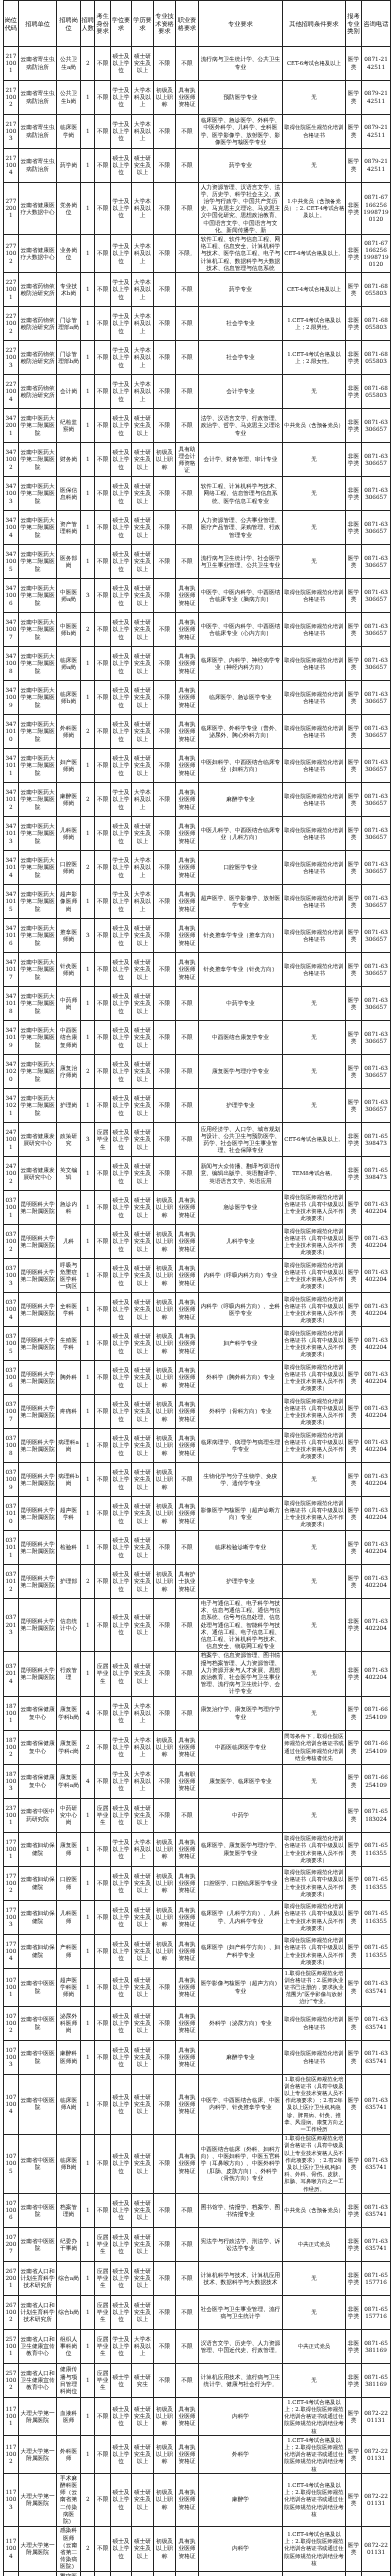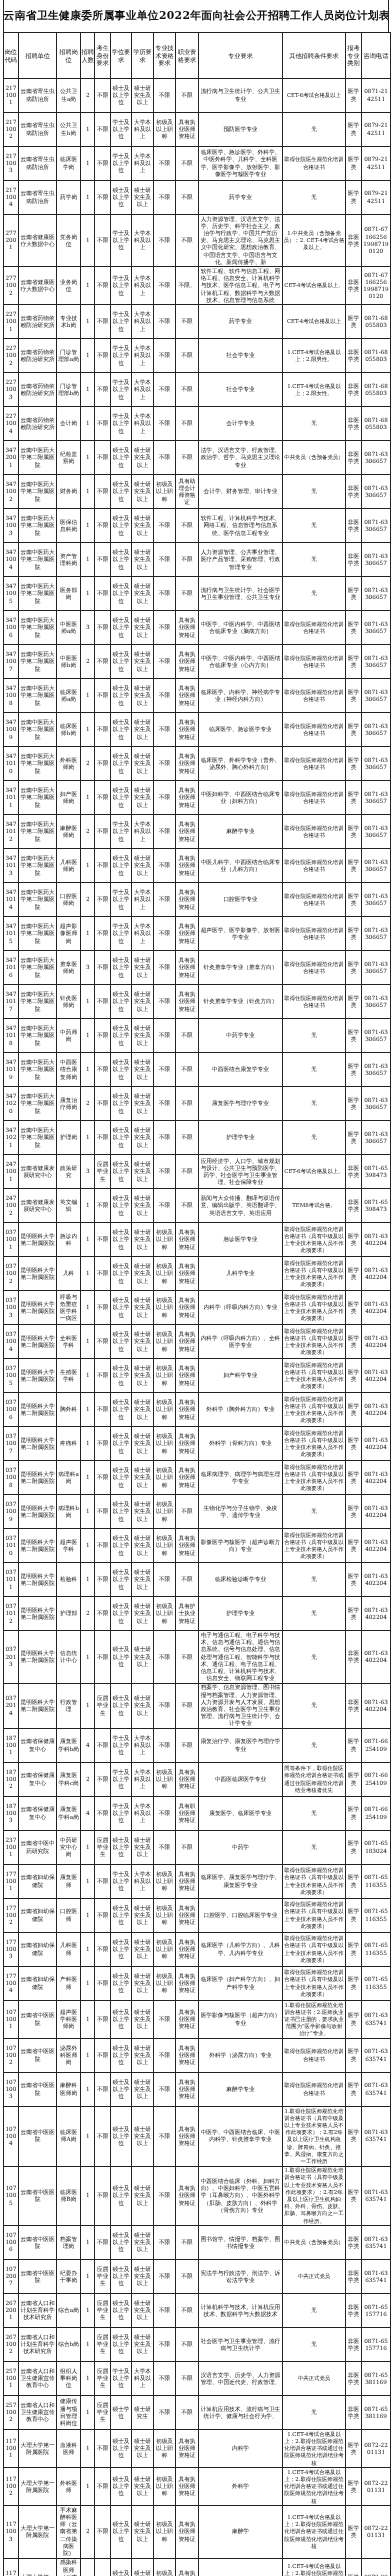--- a/index.html
+++ b/index.html
@@ -10,21 +10,20 @@
   th,td{border:0.5px solid #222;font-size:5.7px;line-height:7.2px;text-align:center;vertical-align:middle;padding:0.5px 0.5px;word-break:break-all;overflow:hidden;font-weight:normal;}
   th{font-size:6.2px;line-height:7.7px;height:44px;}
   td.major{text-align:center;}
   td.other{font-size:5.4px;}
   tr.row td{height:32px;}
 </style>
 </head>
 <body>
 
 <div class="page">
-  <div class="title">云南省卫生健康委所属事业单位2022年面向社会公开招聘工作人员岗位计划表</div>
   <table>
     <colgroup>
       <col style="width:15.5px">
         <col style="width:38px">
         <col style="width:24px">
         <col style="width:14.4px">
       <col style="width:15.5px">
         <col style="width:21px">
         <col style="width:22px">
         <col style="width:22px">

